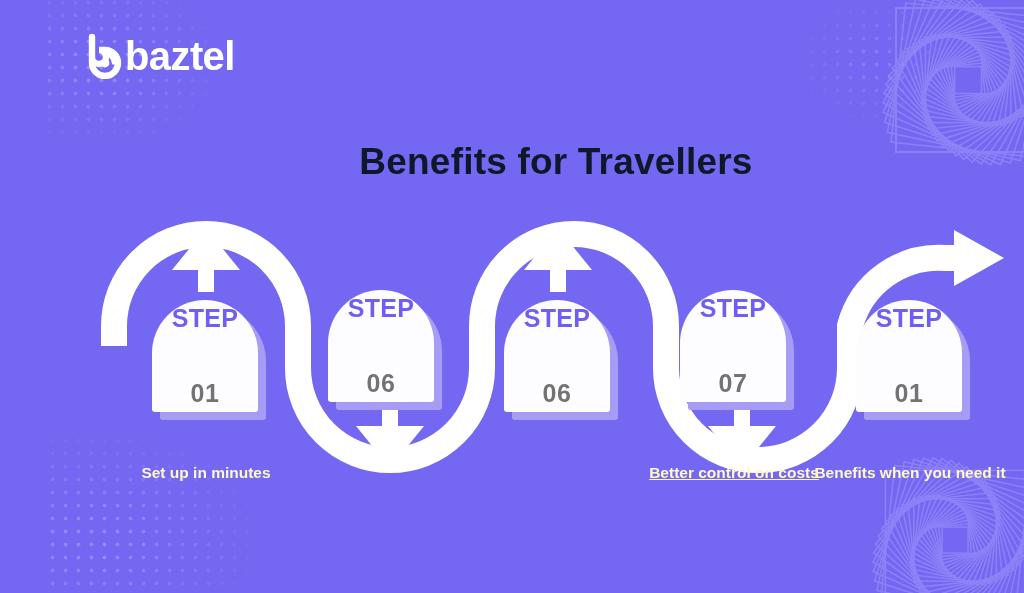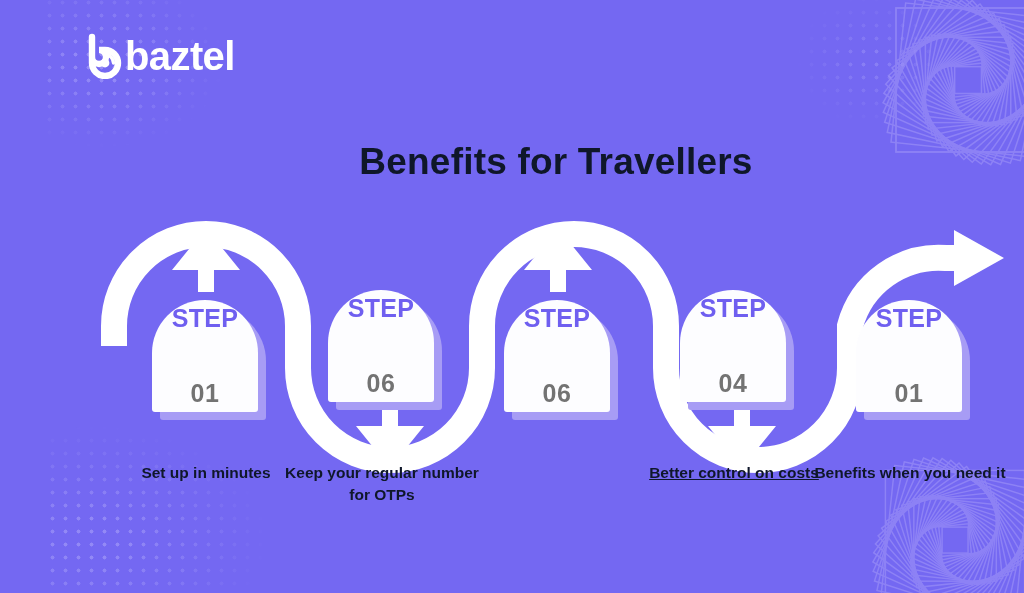--- a/index.html
+++ b/index.html
@@ -96,21 +96,21 @@
   .badge .num {
     color:#737373; font-size:25px; font-weight:bold; letter-spacing:.6px;
   }
 
   
   .caption {
     position:absolute;
     top:462px;
     width:210px;
     text-align:center;
-    color:#0f172a;
+    color:#fef9c3;
     font-size:15.5px;
     font-weight:bold;
     line-height:1.42;
   }
 </style>
 </head>
 <body>
 
 <div id="stage">
 
@@ -246,30 +246,29 @@
     <div class="plate">
       <span class="lbl">STEP</span>
       <span class="num">06</span>
     </div>
   </div>
 
   <div class="badge" style="left:636px; top:290px;">
     <div class="shadow"></div>
     <div class="plate">
       <span class="lbl">STEP</span>
-      <span class="num">04</span>
+      <span class="num">07</span>
     </div>
   </div>
 
   <div class="badge" style="left:812px; top:300px;">
     <div class="shadow"></div>
     <div class="plate">
       <span class="lbl">STEP</span>
       <span class="num">01</span>
     </div>
   </div>
 
   <div class="caption" style="left:57px;">Set up in minutes</div>
-  <div class="caption" style="left:233px;">Keep your regular number for OTPs</div>
   <div class="caption" style="left:585px;text-decoration:underline;">Better control on costs</div>
   <div class="caption" style="left:761px;">Benefits when you need it</div>
 
 </div>
 
 </body></html>

